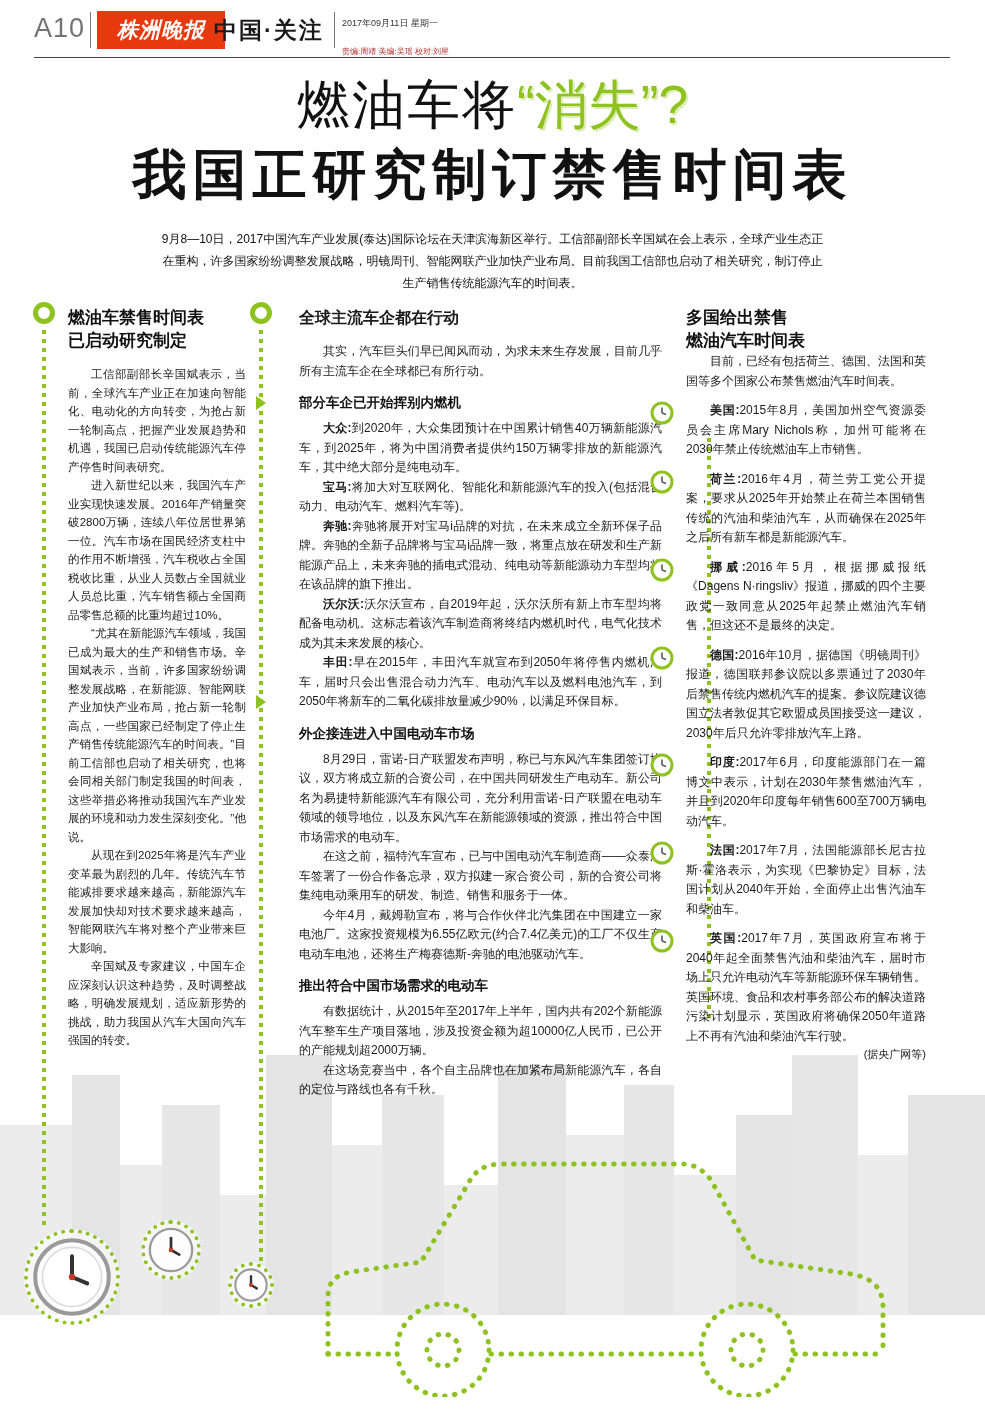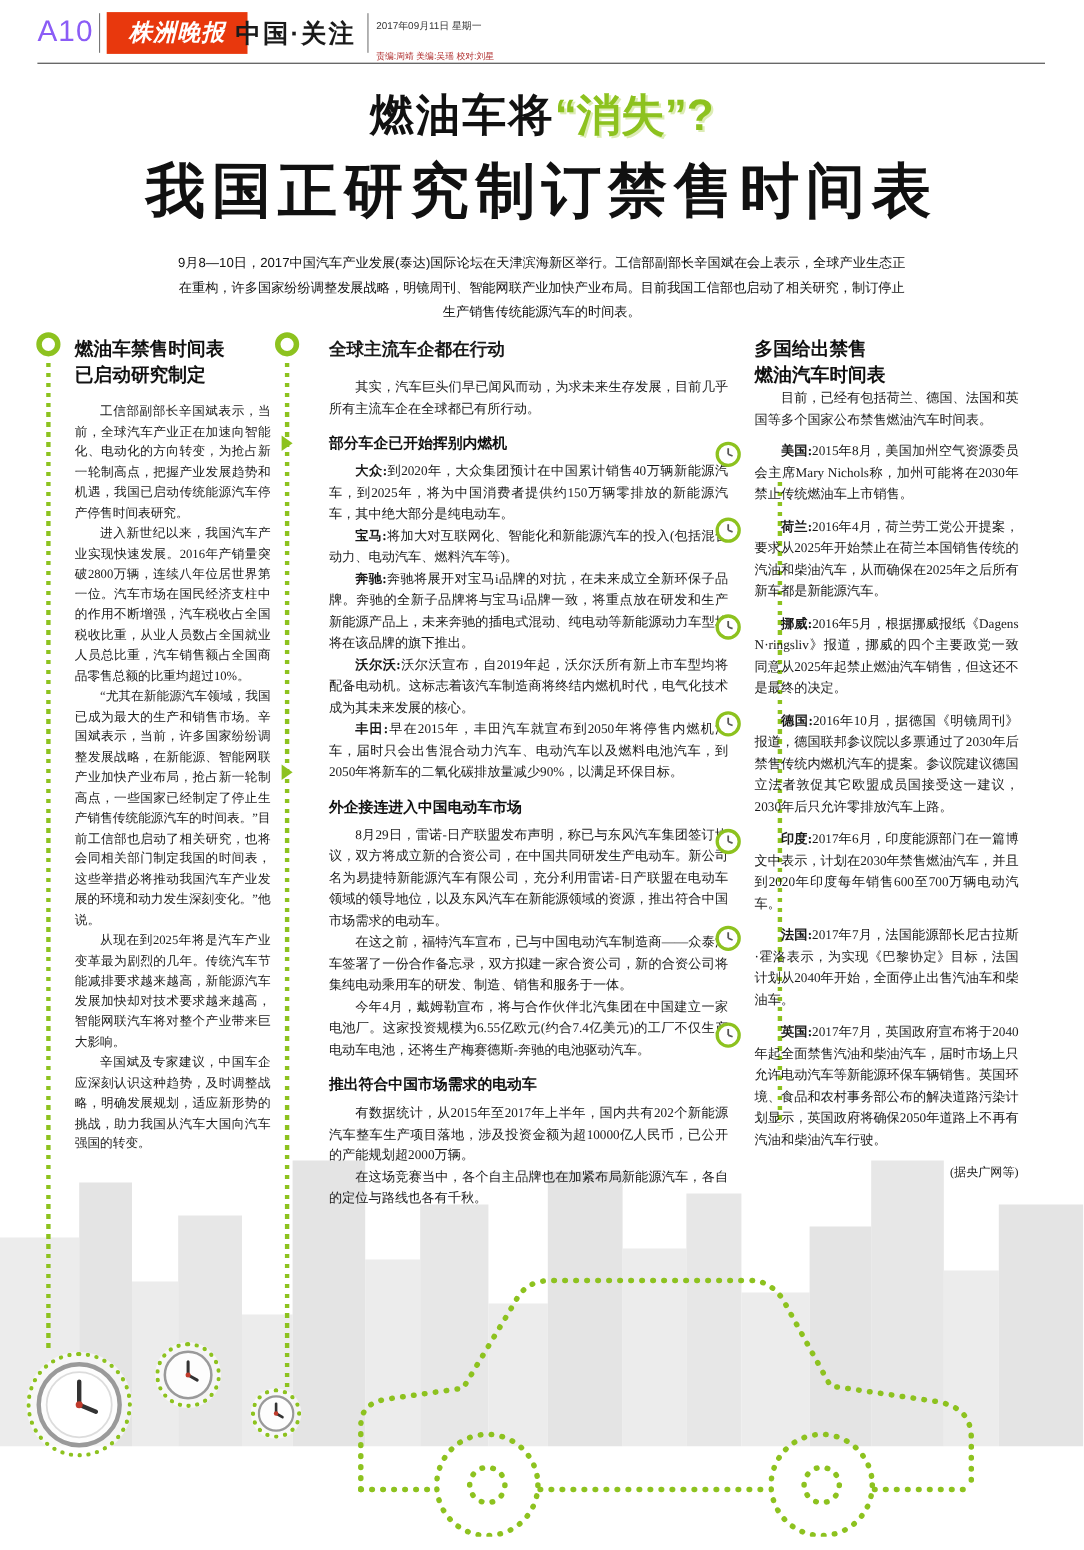--- a/index.html
+++ b/index.html
@@ -4,64 +4,64 @@
 <style>
   * { margin:0; padding:0; box-sizing:border-box; }
   html { background:#fff; }
   body {
     width:985px; height:1409px; position:relative; background:#fff;
     font-family:"Liberation Sans","DejaVu Sans",sans-serif; color:#1a1a1a; overflow:hidden;
   }
   .abs { position:absolute; }
 
   
-  #page-number { left:34px; top:13px; font-size:27px; color:#8b5cf6; letter-spacing:1px; }
+  #page-number { left:34px; top:13px; font-size:27px; color:#737373; letter-spacing:1px; }
   .hdr-divider { top:12px; width:1px; height:36px; background:#777; }
   #logo { left:97px; top:11px; width:128px; height:38px; background:#e8380d; color:#fff;
           font-style:italic; font-weight:bold; font-size:21px; line-height:38px; text-align:center;
           letter-spacing:1px; }
   #section-title { left:214px; top:15px; font-size:23px; font-weight:bold; letter-spacing:2px; }
   #date-block { left:342px; top:17px; }
   #date-line { font-size:9px; color:#333; }
   #editors-line { font-size:8px; color:#b03030; margin-top:16px; }
   #header-rule { left:34px; top:57px; width:916px; height:1px; background:#444; }
 
   
   #headline { left:0; top:72px; width:985px; text-align:center; z-index:3; }
-  #headline-line1 { font-size:40px; font-weight:700; letter-spacing:2px; color:#111; line-height:66px; }
+  #headline-line1 { font-size:53px; font-weight:400; letter-spacing:2px; color:#111; line-height:66px; }
   #headline-highlight { color:#8dc21f; text-shadow:2px 2px 0 #dcecb4; letter-spacing:0; }
   #headline-line2 { font-size:54px; font-weight:900; letter-spacing:6px; color:#111; line-height:64px; margin-top:4px; }
 
   #intro { left:160px; top:228px; width:665px; font-size:12px; line-height:22px; text-align:center; color:#111; z-index:3; }
 
   
   .ring { width:22px; height:22px; border-radius:50%; border:5px solid #8dc21f; background:#fff; z-index:2; }
   .dotline-v { width:4px; background:repeating-linear-gradient(to bottom,#8dc21f 0 4px,transparent 4px 9px); z-index:1; }
   .tri-arrow { width:0; height:0; border-left:10px solid #8dc21f; border-top:7px solid transparent; border-bottom:7px solid transparent; z-index:2; }
 
   
-  .col { z-index:3;font-family:Liberation Serif, serif; }
+  .col { z-index:3; }
   .col-title { font-size:17px; font-weight:bold; line-height:23px; color:#111; }
   .body-p { font-size:12px; line-height:19.5px; text-align:justify; text-indent:2em; color:#1a1a1a; }
   #left-column { left:68px; top:306px; width:178px; }
   #left-column .body-p { font-size:11.5px; line-height:18.5px; }
   #left-paras { margin-top:13px; }
 
   #middle-column { left:299px; top:308px; width:363px; }
   #middle-title { font-size:16px; font-weight:bold; }
   #middle-intro { margin-top:13px; }
   .sec-heading { font-size:13.5px; font-weight:bold; margin:13px 0 7px; color:#111; }
   .lead { font-weight:bold; }
 
   #right-column { left:686px; top:306px; width:240px; }
   #right-intro { }
   .entry { position:relative; margin-top:10px; }
   .entry .marker { position:absolute; left:-36px; top:0; width:24px; height:24px; }
 
-  #right-credit { font-size:11px; text-align:right; margin-top:12px; }
+  #right-credit { font-size:11px; text-align:right; margin-top:1px; }
 
   
   #skyline { left:0; top:1035px; z-index:0; }
   #car-art { left:303px; top:1112px; z-index:1; }
   .clock-wrap { border:4px dotted #8dc21f; border-radius:50%; background:rgba(255,255,255,.6);
                 display:flex; align-items:center; justify-content:center; z-index:2; }
 </style>
 </head>
 <body>
 

